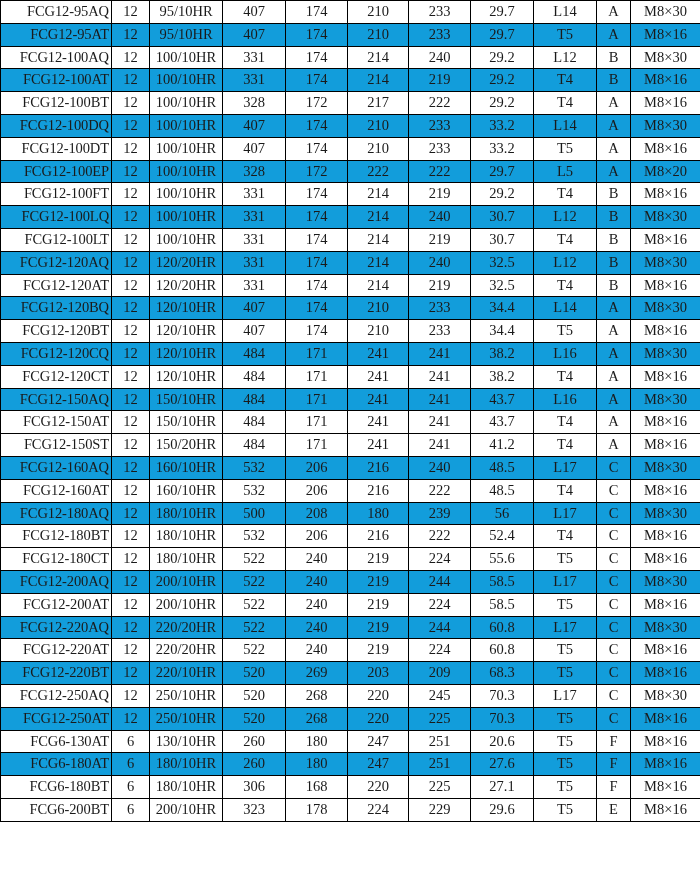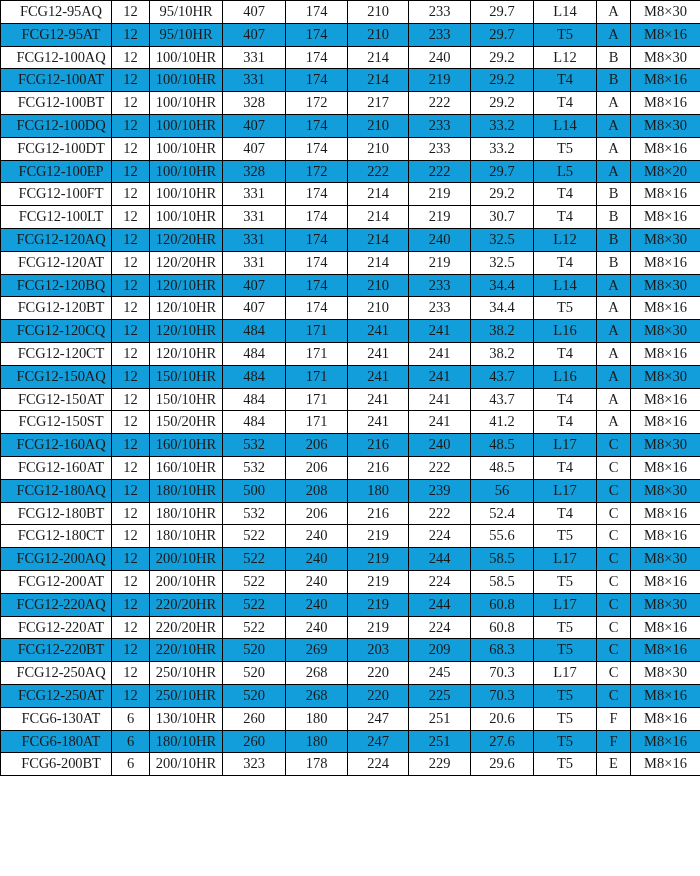--- a/index.html
+++ b/index.html
@@ -35,21 +35,21 @@
     line-height: 21.8px;
     padding: 0 2px;
     border: 1px solid #000000;
     font-size: 14.5px;
     text-align: center;
     color: #1a1a1a;
     white-space: nowrap;
     overflow: hidden;
   }
   #spec-table td.model {
-    text-align: center;
+    text-align: right;
     padding-left: 12px;
     letter-spacing: -0.1px;
   }
   tr.row-white td { background: #ffffff; }
   tr.row-blue  td { background: #129ddb; }
 </style>
 </head>
 <body>
 
 <table id="spec-table">
@@ -177,20 +177,33 @@
         <td>100/10HR</td>
         <td>331</td>
         <td>174</td>
         <td>214</td>
         <td>219</td>
         <td>29.2</td>
         <td>T4</td>
         <td>B</td>
         <td>M8×16</td>
       </tr>
+      <tr class="row-blue">
+        <td class="model">FCG12-100LQ</td>
+        <td>12</td>
+        <td>100/10HR</td>
+        <td>331</td>
+        <td>174</td>
+        <td>214</td>
+        <td>240</td>
+        <td>30.7</td>
+        <td>L12</td>
+        <td>B</td>
+        <td>M8×30</td>
+      </tr>
       <tr class="row-white">
         <td class="model">FCG12-100LT</td>
         <td>12</td>
         <td>100/10HR</td>
         <td>331</td>
         <td>174</td>
         <td>214</td>
         <td>219</td>
         <td>30.7</td>
         <td>T4</td>
@@ -490,20 +503,33 @@
         <td>260</td>
         <td>180</td>
         <td>247</td>
         <td>251</td>
         <td>27.6</td>
         <td>T5</td>
         <td>F</td>
         <td>M8×16</td>
       </tr>
       <tr class="row-white">
+        <td class="model">FCG6-180BT</td>
+        <td>6</td>
+        <td>180/10HR</td>
+        <td>306</td>
+        <td>168</td>
+        <td>220</td>
+        <td>225</td>
+        <td>27.1</td>
+        <td>T5</td>
+        <td>F</td>
+        <td>M8×16</td>
+      </tr>
+      <tr class="row-white">
         <td class="model">FCG6-200BT</td>
         <td>6</td>
         <td>200/10HR</td>
         <td>323</td>
         <td>178</td>
         <td>224</td>
         <td>229</td>
         <td>29.6</td>
         <td>T5</td>
         <td>E</td>

